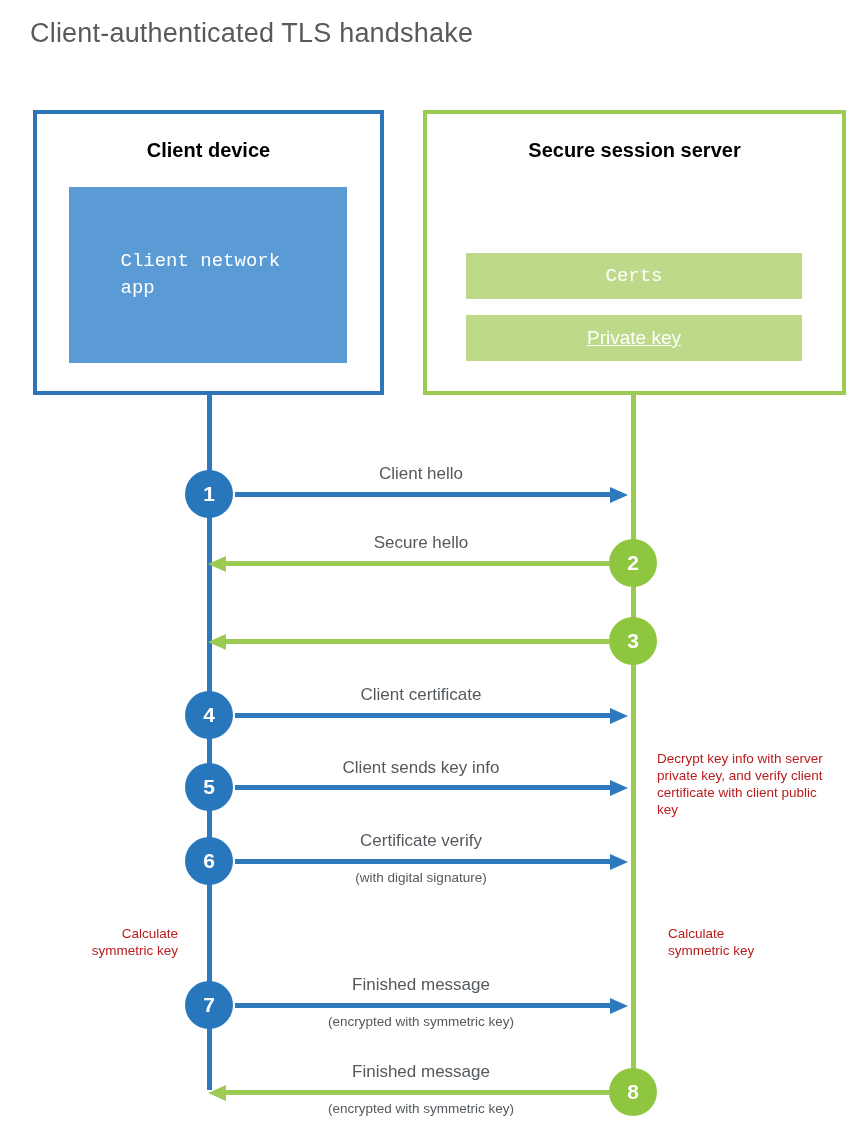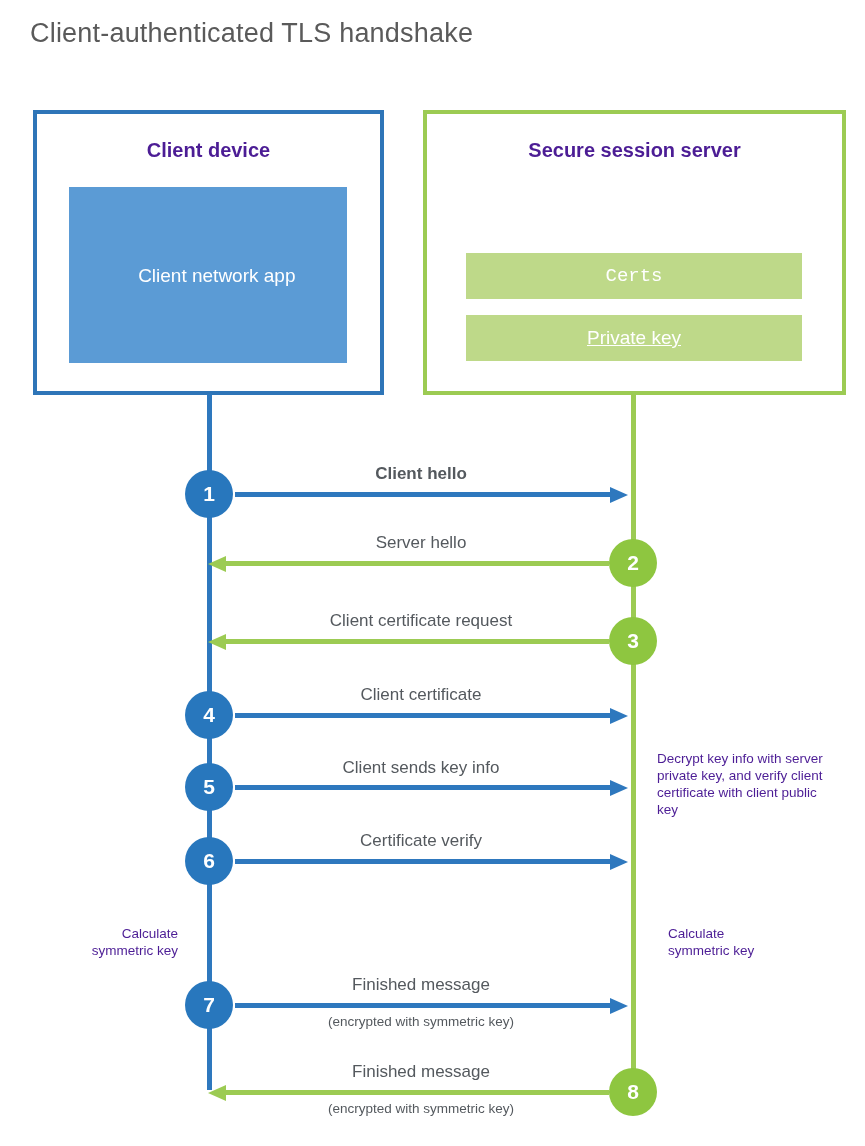--- a/index.html
+++ b/index.html
@@ -31,37 +31,38 @@
     background: #ffffff;
   }
   .client-box  { left: 33px;  width: 351px; border: 4px solid #2e75b8; }
   .server-box  { left: 423px; width: 423px; border: 4px solid #9ccb53; }
   .actor-title {
     position: absolute;
     left: 0; right: 0; top: 25px;
     text-align: center;
     font-size: 20px;
     font-weight: bold;
-    color: #4c1d95;
+    color: #000000;
   }
 
   .client-app {
     position: absolute;
     left: 69px; top: 187px;
     width: 278px; height: 176px;
     background: #5b9bd5;
     display: flex; align-items: center; justify-content: center;
   }
   .client-app span {
     display: inline-block;
     width: 175px;
-    text-align: right;
+    text-align: left;
     color: #ffffff;
     font-size: 19px;
     line-height: 27px;
+    font-family: Liberation Mono, monospace;
   }
 
   .server-bar {
     position: absolute;
     left: 466px;
     width: 336px; height: 46px;
     background: #bed989;
     color: #ffffff;
     font-size: 19px;
     display: flex; align-items: center; justify-content: center;
@@ -117,31 +118,31 @@
 
   
   .msg-label, .msg-sub {
     position: absolute;
     left: 209px; width: 424px;
     text-align: center;
     color: #54595e;
   }
   .msg-label { font-size: 17px; }
   .msg-sub   { font-size: 13.5px; }
-  .l1 { top: 464px; font-weight: bold; } .l2 { top: 533px; } .l3 { top: 611px; } .l4 { top: 685px; }
+  .l1 { top: 464px; } .l2 { top: 533px; } .l3 { top: 611px; } .l4 { top: 685px; }
   .l5 { top: 758px; } .l6 { top: 831px; } .l7 { top: 975px; } .l8 { top: 1062px; }
   .s2 { top: 572px; } .s5 { top: 796px; } .s6 { top: 870px; } .s7 { top: 1014px; }
   .s8 { top: 1101px; }
 
   
   .side-note {
     position: absolute;
     font-size: 13.5px;
     line-height: 17px;
-    color: #4c1d95;
+    color: #b91c1c;
   }
   .decrypt-note { left: 657px; top: 750px; width: 180px; text-align: left; }
   .calc-left    { left: 66px;  top: 925px; width: 112px; text-align: right; }
   .calc-right   { left: 668px; top: 925px; width: 112px; text-align: left; }
 </style>
 </head>
 <body>
 
 <div class="canvas">
 
@@ -162,37 +163,37 @@
 
   <div class="lifeline lifeline-blue"></div>
   <div class="lifeline lifeline-green"></div>
 
   <div class="step-circle blue c1">1</div>
   <div class="arr right a1"></div>
   <div class="msg-label l1">Client hello</div>
 
   <div class="step-circle green c2">2</div>
   <div class="arr left a2"></div>
-  <div class="msg-label l2">Server hello</div>
+  <div class="msg-label l2">Secure hello</div>
 
   <div class="step-circle green c3">3</div>
   <div class="arr left a3"></div>
-  <div class="msg-label l3">Client certificate request</div>
 
   <div class="step-circle blue c4">4</div>
   <div class="arr right a4"></div>
   <div class="msg-label l4">Client certificate</div>
 
   <div class="step-circle blue c5">5</div>
   <div class="arr right a5"></div>
   <div class="msg-label l5">Client sends key info</div>
 
   <div class="step-circle blue c6">6</div>
   <div class="arr right a6"></div>
   <div class="msg-label l6">Certificate verify</div>
+  <div class="msg-sub s6">(with digital signature)</div>
 
   <div class="step-circle blue c7">7</div>
   <div class="arr right a7"></div>
   <div class="msg-label l7">Finished message</div>
   <div class="msg-sub s7">(encrypted with symmetric key)</div>
 
   <div class="step-circle green c8">8</div>
   <div class="arr left a8"></div>
   <div class="msg-label l8">Finished message</div>
   <div class="msg-sub s8">(encrypted with symmetric key)</div>

